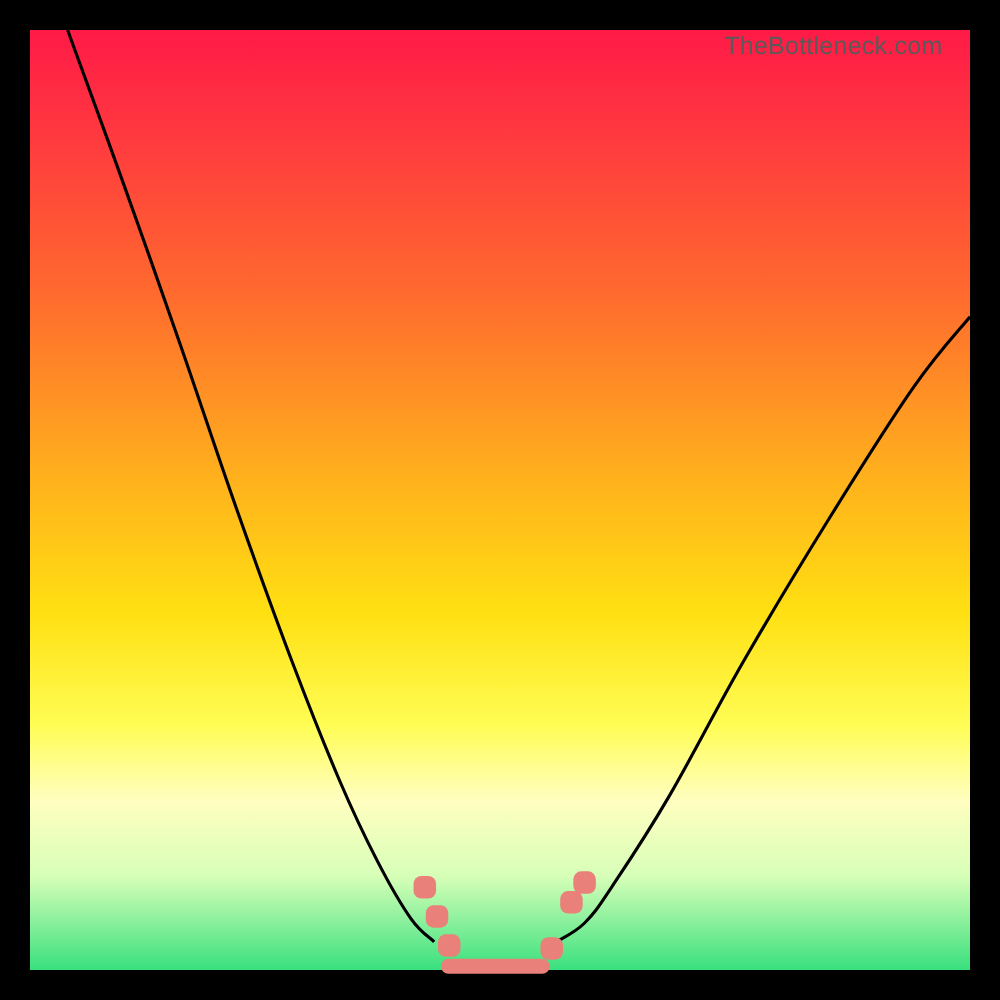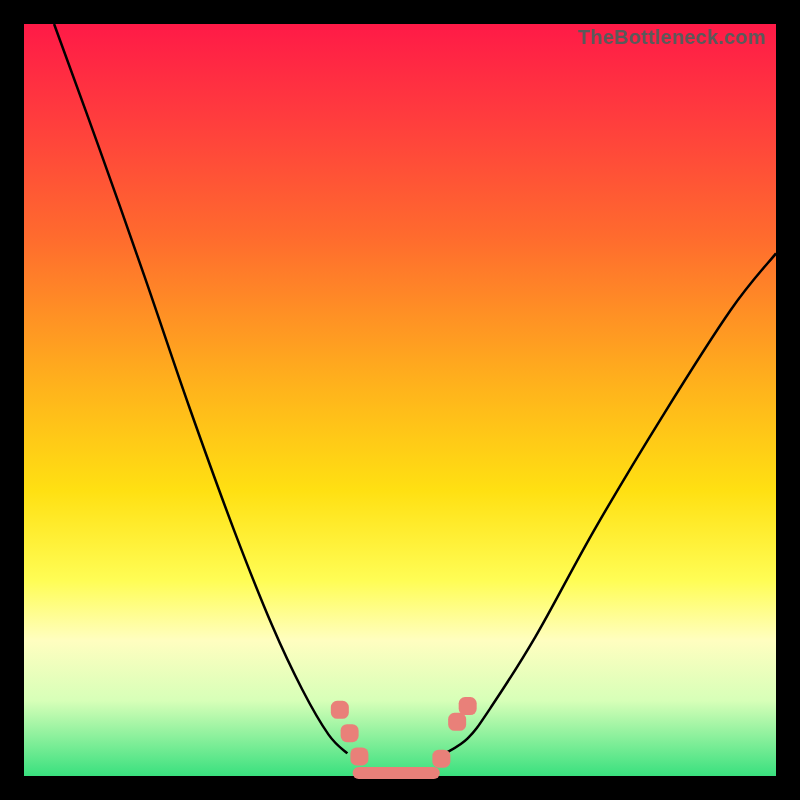--- a/index.html
+++ b/index.html
@@ -32,24 +32,24 @@
       #ffe012 62%,
       #fffd55 74%,
       #fffec0 82%,
       #d7ffb8 90%,
       #39e07e 100%
     );
   }
   .attribution {
     position: absolute;
     top: 2px;
-    right: 10px;
+    right: 22px;
     color: #5a5a5a;
     font-size: 20px;
-    font-weight: 700;
+    font-weight: 400;
     letter-spacing: 0.2px;
   }
   svg.curve {
     position: absolute;
     left: 0;
     top: 0;
     width: 752px;
     height: 752px;
     overflow: visible;
   }

